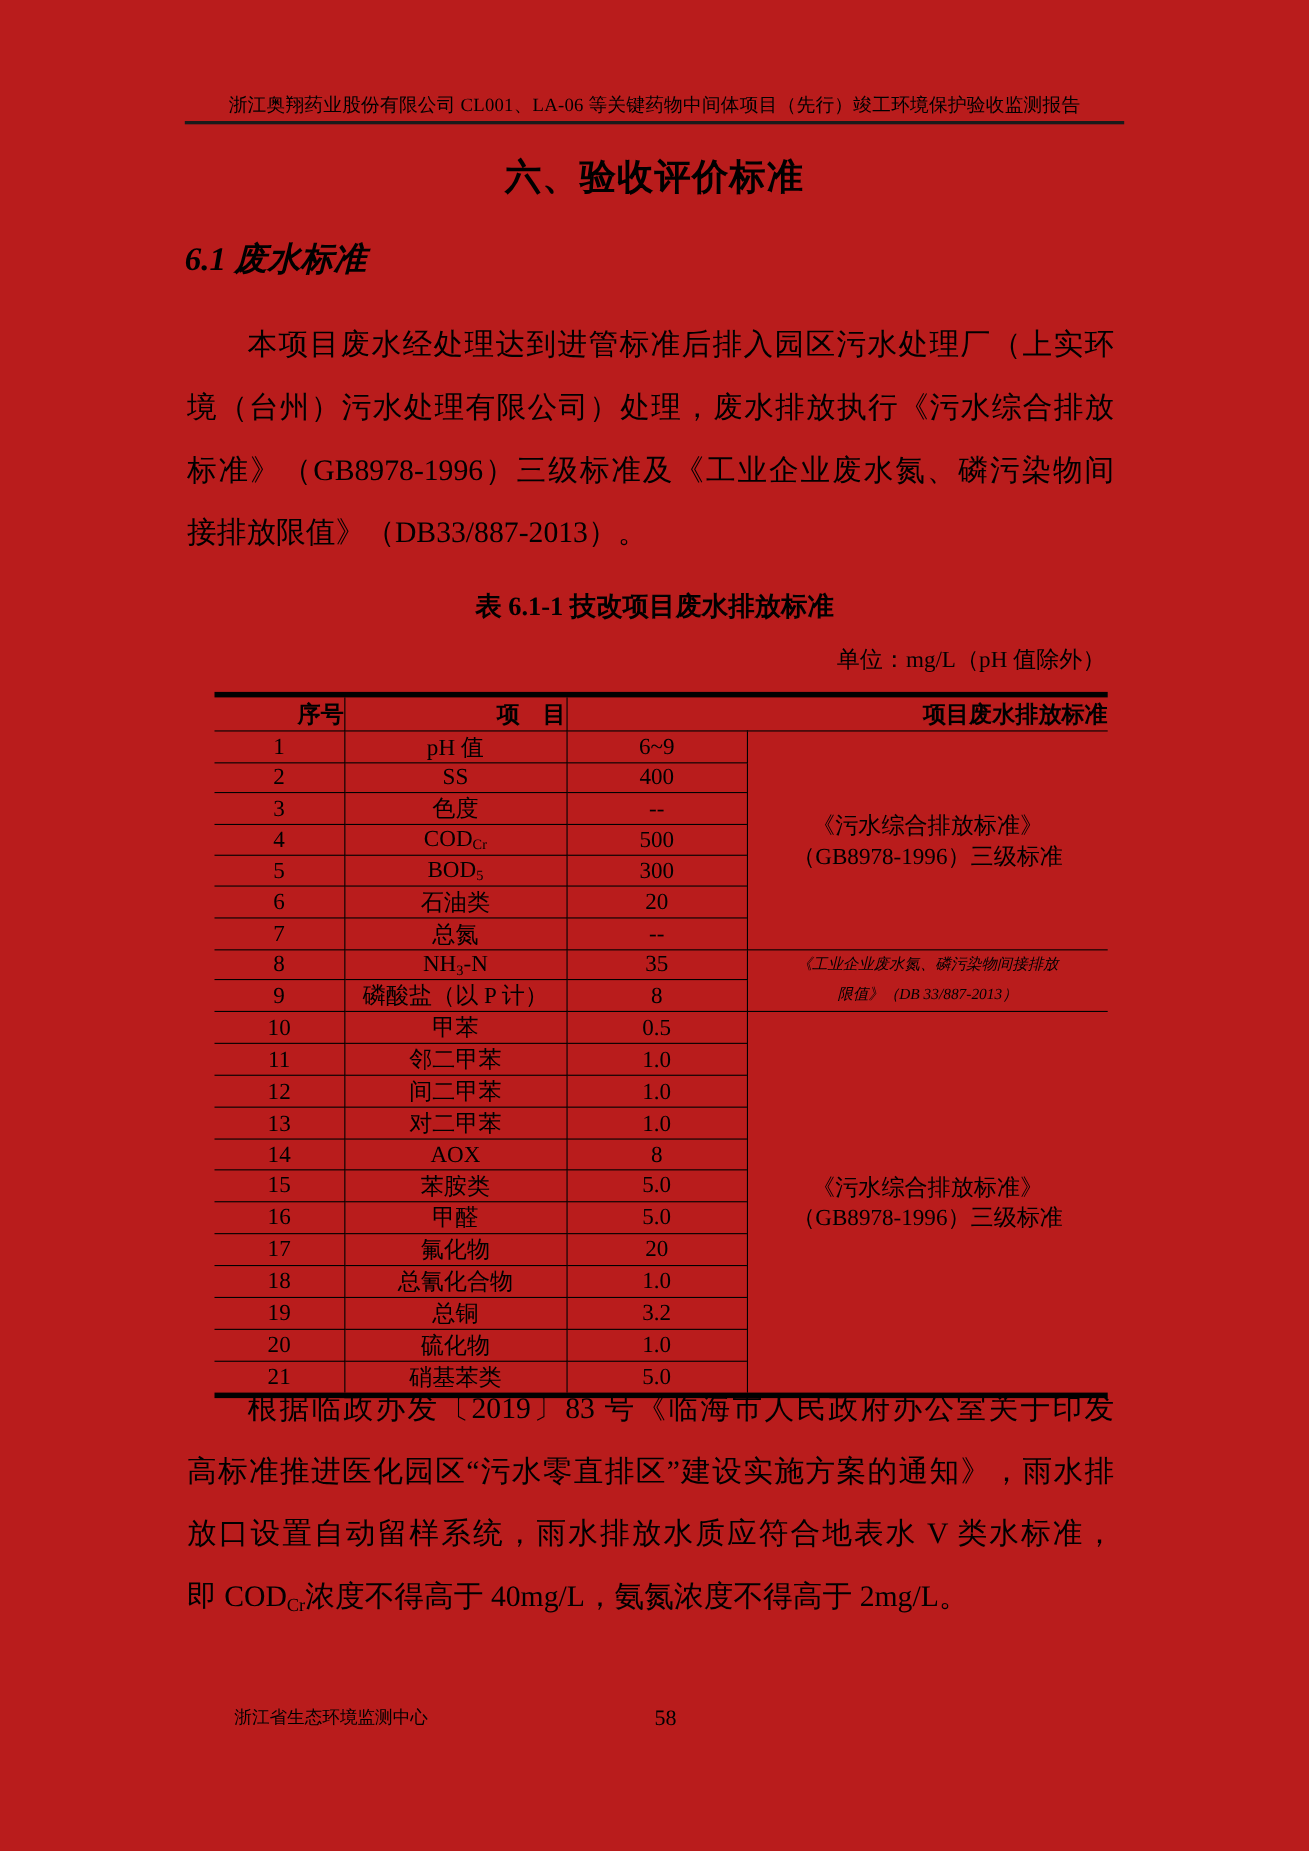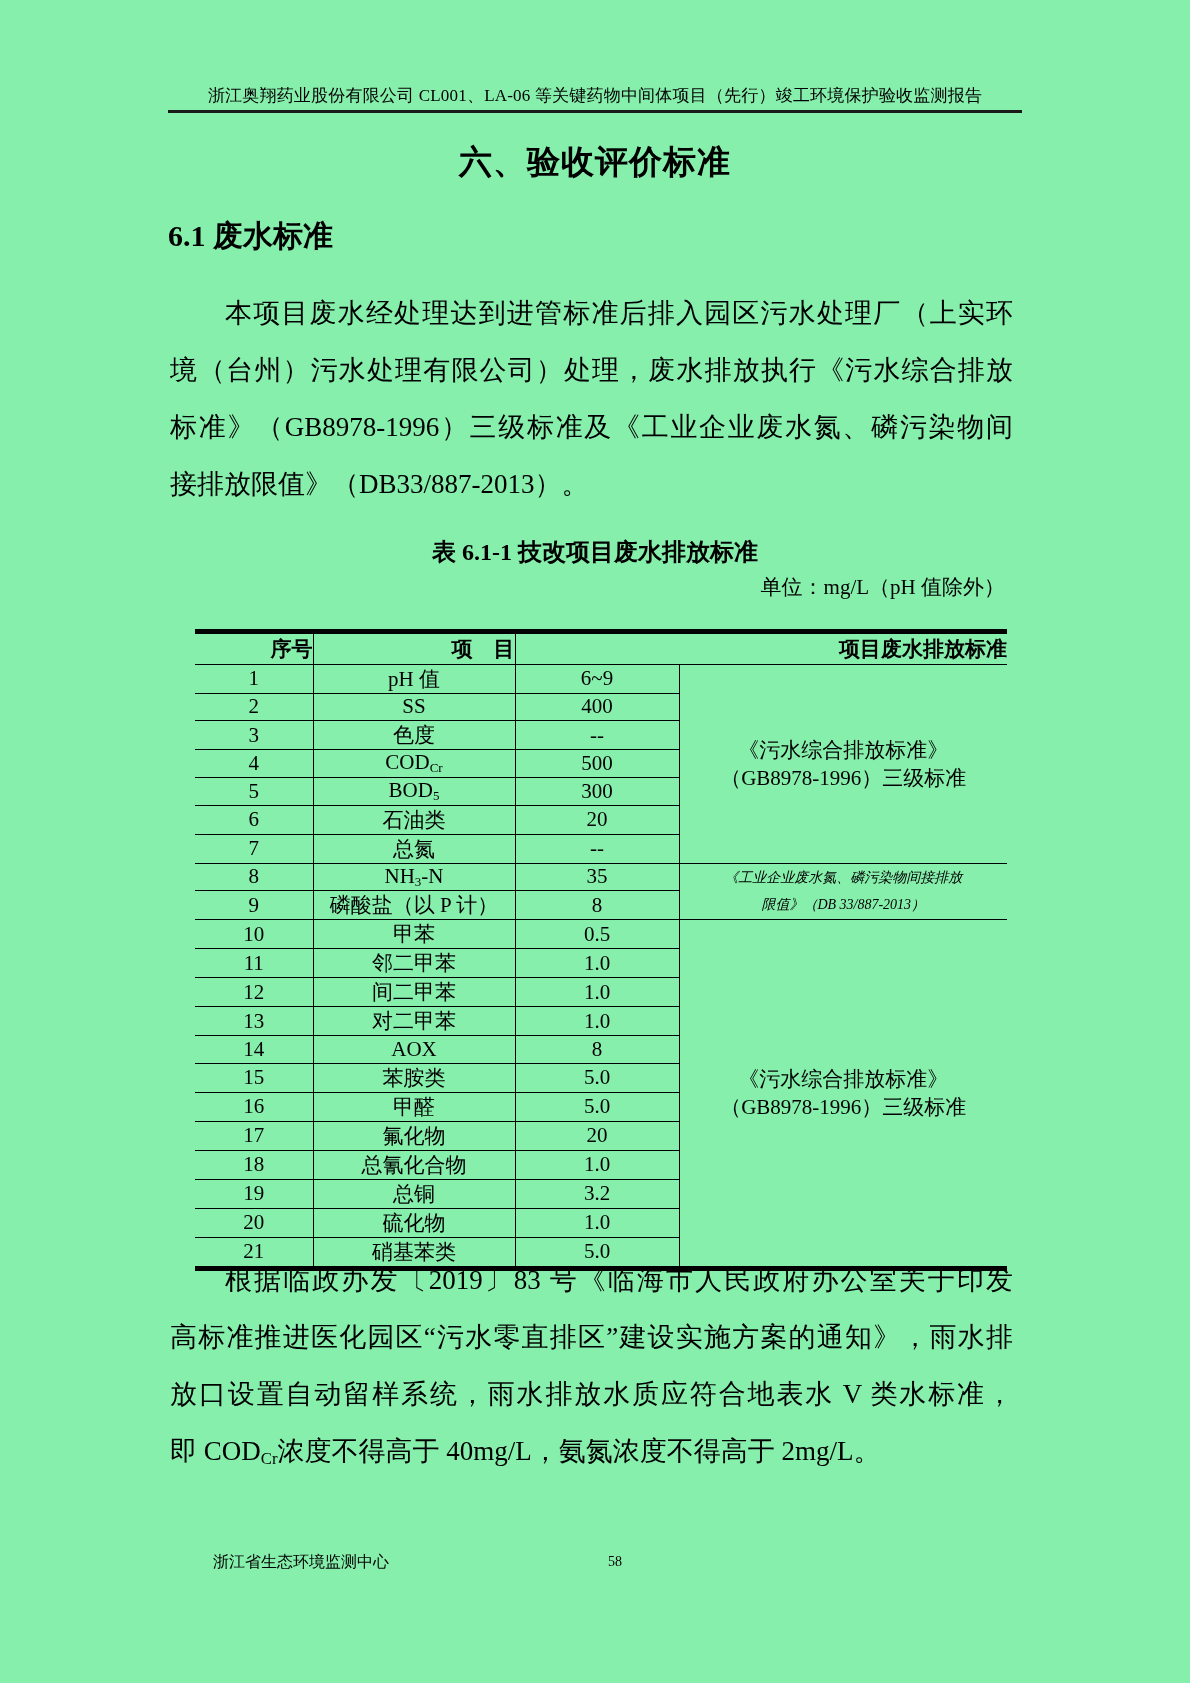--- a/index.html
+++ b/index.html
@@ -1,58 +1,58 @@
 <!DOCTYPE html>
 <html><head>
 <meta charset="utf-8">
 <title>验收监测报告 - 第58页</title>
 <style>
   * { margin:0; padding:0; box-sizing:border-box; }
   html,body { background:#ffffff; }
   .page {
     position:relative;
     width:1190px; height:1683px;
-    background:#86efac;
+    background:#b91c1c;
     font-family:"Liberation Serif","DejaVu Serif",serif;
     color:#000;
     overflow:hidden;
   }
   .doc-header {
     position:absolute; top:84px; left:168px; width:854px;
     font-size:17px; line-height:24px; text-align:center;
     white-space:nowrap; letter-spacing:0.2px;
   }
   .header-rule {
     position:absolute; top:110px; left:168px; width:854px; height:2.5px;
     background:#1a1a1a;
   }
   .page-title {
     position:absolute; top:140px; left:168px; width:854px;
     font-size:33px; font-weight:bold; text-align:center; line-height:44px;
     letter-spacing:1px;
   }
   .section-heading {
     position:absolute; top:216px; left:168px;
-    font-size:30px; font-weight:bold; line-height:40px;
+    font-size:30px; font-weight:bold; line-height:40px;font-style:italic;
   }
   .para {
     position:absolute; left:170px; width:843px;
     font-size:27px;
   }
   .para-1 { top:285px; }
   .para-2 { top:1252px; }
   .pline { height:57px; line-height:57px; white-space:nowrap; }
   .pline.j { text-align:justify; text-align-last:justify; white-space:normal; height:57px; overflow:hidden; }
   .pline.indent { text-indent:55px; }
   .table-caption {
     position:absolute; top:536px; left:168px; width:854px;
     font-size:24px; font-weight:bold; text-align:center; line-height:32px;
   }
   .unit-note {
-    position:absolute; top:572px; right:185px;
+    position:absolute; top:584px; right:185px;
     font-size:21px; line-height:30px;
   }
   .table-wrap {
     position:absolute; top:629px; left:195px; width:812px;
     border-top:5px solid #000; border-bottom:5px solid #000;
   }
   table.std-table {
     width:100%; border-collapse:collapse; table-layout:fixed;
     font-size:21px;
   }
@@ -70,22 +70,22 @@
   table.std-table th:last-child, table.std-table td.std-cell { border-right:none; }
   table.std-table tr:last-child td { border-bottom:none; }
   td.std-cell { font-size:21px; line-height:28px;margin-left:12px; }
   td.std-cell.small { font-size:14px; line-height:27px;font-style:italic; }
   sub { font-size:0.62em; vertical-align:-0.25em; }
   .footer-org {
     position:absolute; top:1551px; left:213px;
     font-size:16px; line-height:22px;
   }
   .footer-page {
-    position:absolute; top:1551px; left:595px; width:40px; text-align:center;
-    font-size:14px; line-height:22px;
+    position:absolute; top:1551px; left:595px; width:40px; 
+    font-size:20px; line-height:22px;
   }
 </style>
 </head>
 <body>
 
 <div class="page">
 
   <div class="doc-header">浙江奥翔药业股份有限公司 CL001、LA-06 等关键药物中间体项目（先行）竣工环境保护验收监测报告</div>
   <div class="header-rule"></div>
 

